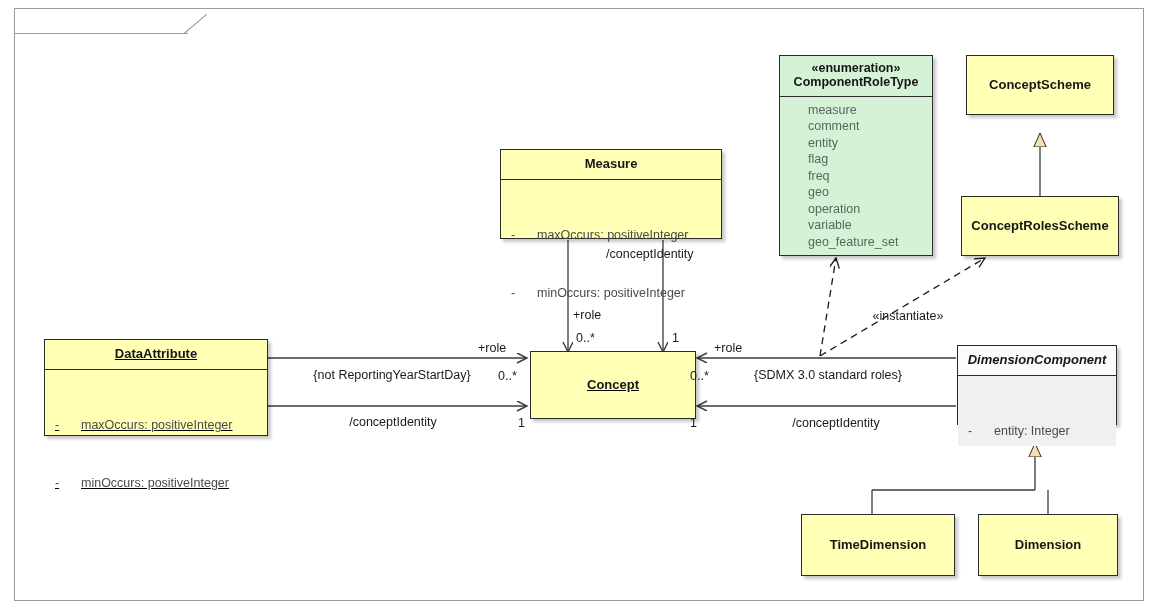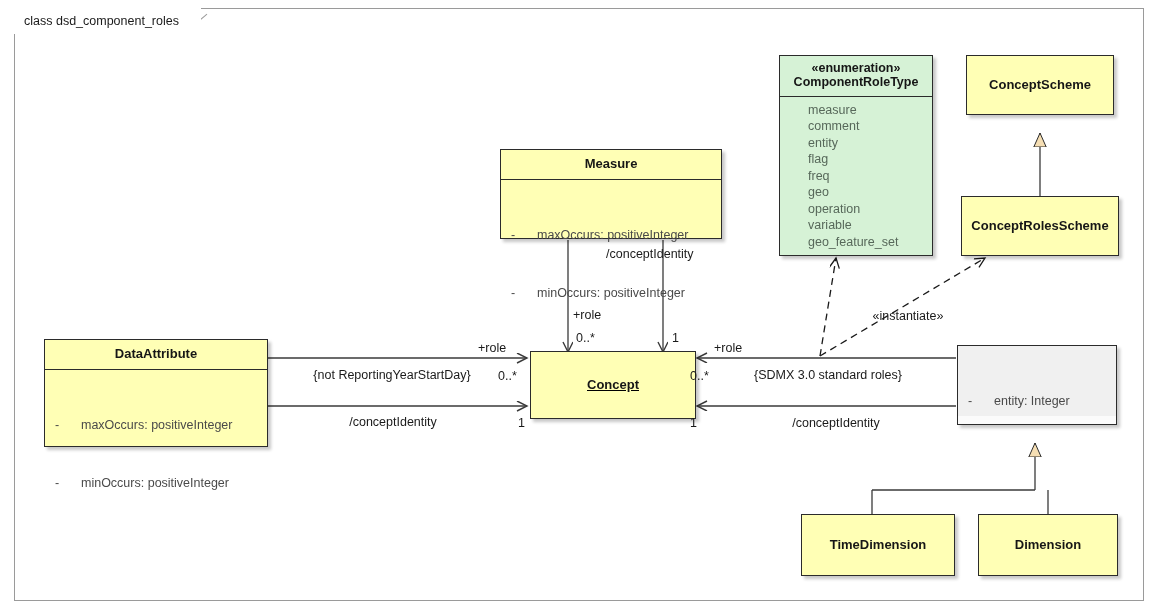--- a/index.html
+++ b/index.html
@@ -145,23 +145,20 @@
     z-index: 4;
   }
   .lbl.center { transform: translateX(-50%); }
 </style>
 </head>
 <body>
 
 <div id="canvas">
 
   <div class="frame"></div>
-  <div class="frame-tab">
-    <span>class dsd_component_roles</span>
-  </div>
   <div class="frame-tab-underline" style="left:15px; top:33px; width:173px;"></div>
   <div class="frame-tab-underline" style="left:184px; top:33px; width:30px; transform: rotate(-40deg); transform-origin: left center;"></div>
 
   <svg id="links" viewBox="0 0 1160 615" xmlns="http://www.w3.org/2000/svg">
     <defs>
       <marker id="openArrow" markerWidth="14" markerHeight="14" refX="11" refY="5" orient="auto" markerUnits="userSpaceOnUse">
         <path d="M1,0 L11,5 L1,10" fill="none" stroke="#3a3a3a" stroke-width="1.4"></path>
       </marker>
       <marker id="openArrowDash" markerWidth="14" markerHeight="14" refX="11" refY="5" orient="auto" markerUnits="userSpaceOnUse">
         <path d="M1,0 L11,5 L1,10" fill="none" stroke="#1a1a1a" stroke-width="1.3"></path>
@@ -232,39 +229,40 @@
       <div class="lit">operation</div>
       <div class="lit">variable</div>
       <div class="lit">geo_feature_set</div>
     </div>
   </div>
 
   <div class="node plain" style="left:961px; top:196px; width:158px; height:60px;">
     <div class="title">ConceptRolesScheme</div>
   </div>
 
-  <div class="node compart" style="left:44px; top:339px; width:224px; height:108px;">
+  <div class="node compart" style="left:44px; top:339px; width:224px; height:97px;text-decoration:underline;">
     <div class="title">DataAttribute</div>
     <div class="attrs">
       <div class="attr-row">
         <span class="attr-vis">-</span>
         <span class="attr-text">maxOccurs: positiveInteger</span>
       </div>
       <div class="attr-row">
         <span class="attr-vis">-</span>
         <span class="attr-text">minOccurs: positiveInteger</span>
       </div>
     </div>
   </div>
 
   <div class="node plain" style="left:530px; top:351px; width:166px; height:68px;text-decoration:underline;">
     <div class="title">Concept</div>
   </div>
 
   <div class="node abstract compart" style="left:957px; top:345px; width:160px; height:80px;">
+    <div class="title">DimensionComponent</div>
     <div class="attrs">
       <div class="attr-row">
         <span class="attr-vis">-</span>
         <span class="attr-text">entity: Integer</span>
       </div>
     </div>
   </div>
 
   <div class="node plain" style="left:801px; top:514px; width:154px; height:62px;">
     <div class="title">TimeDimension</div>

